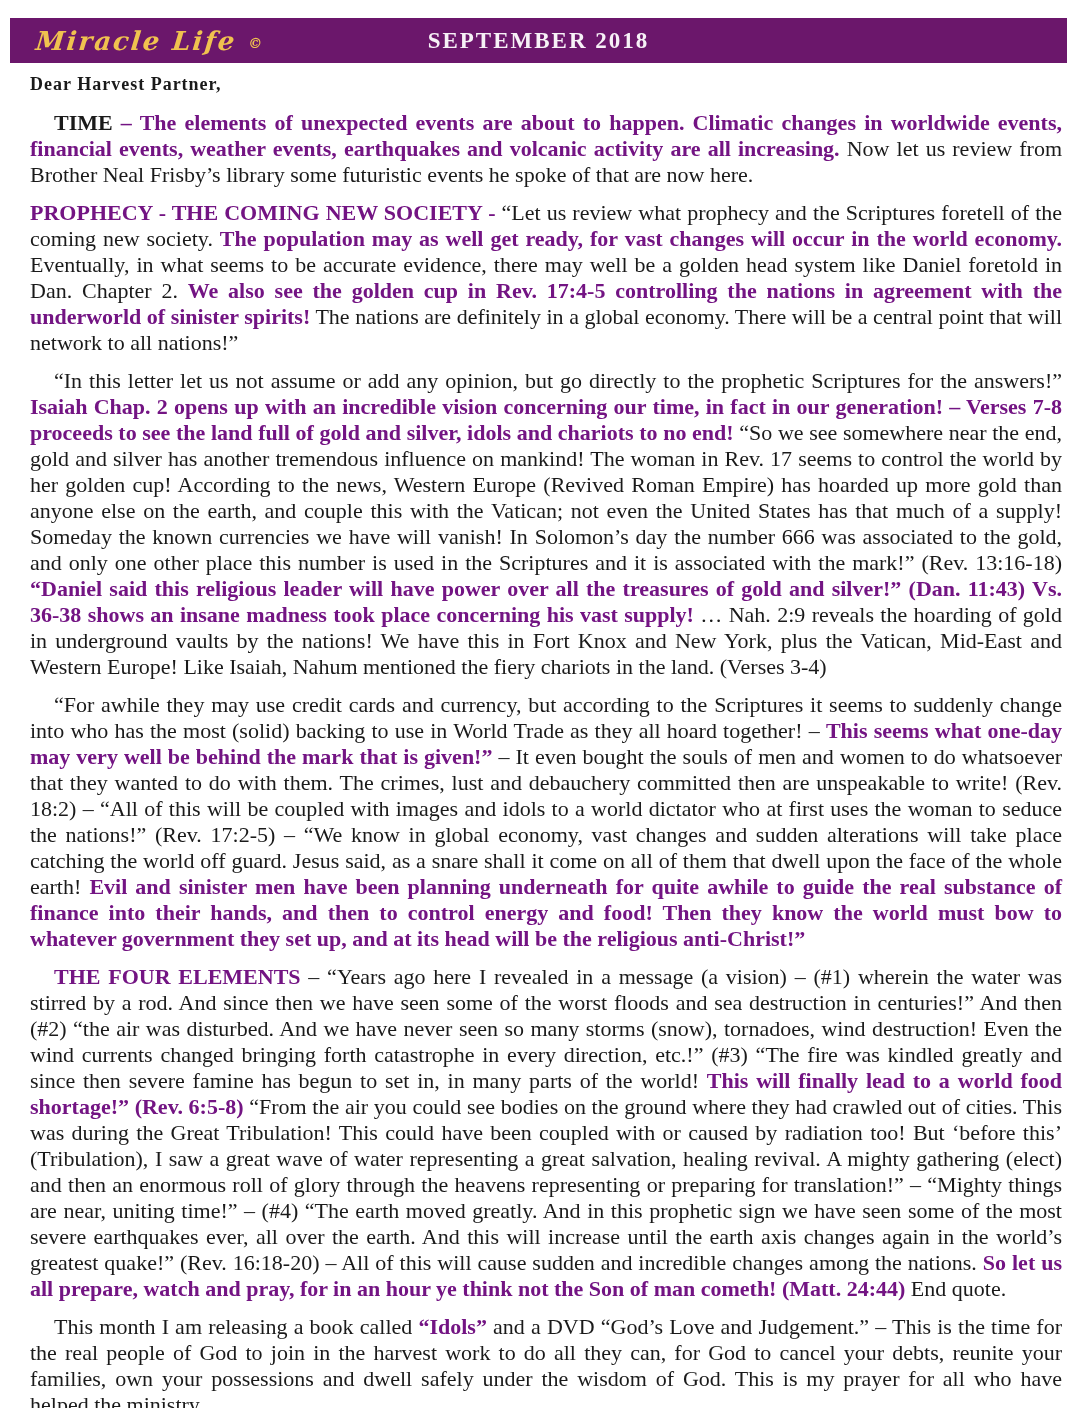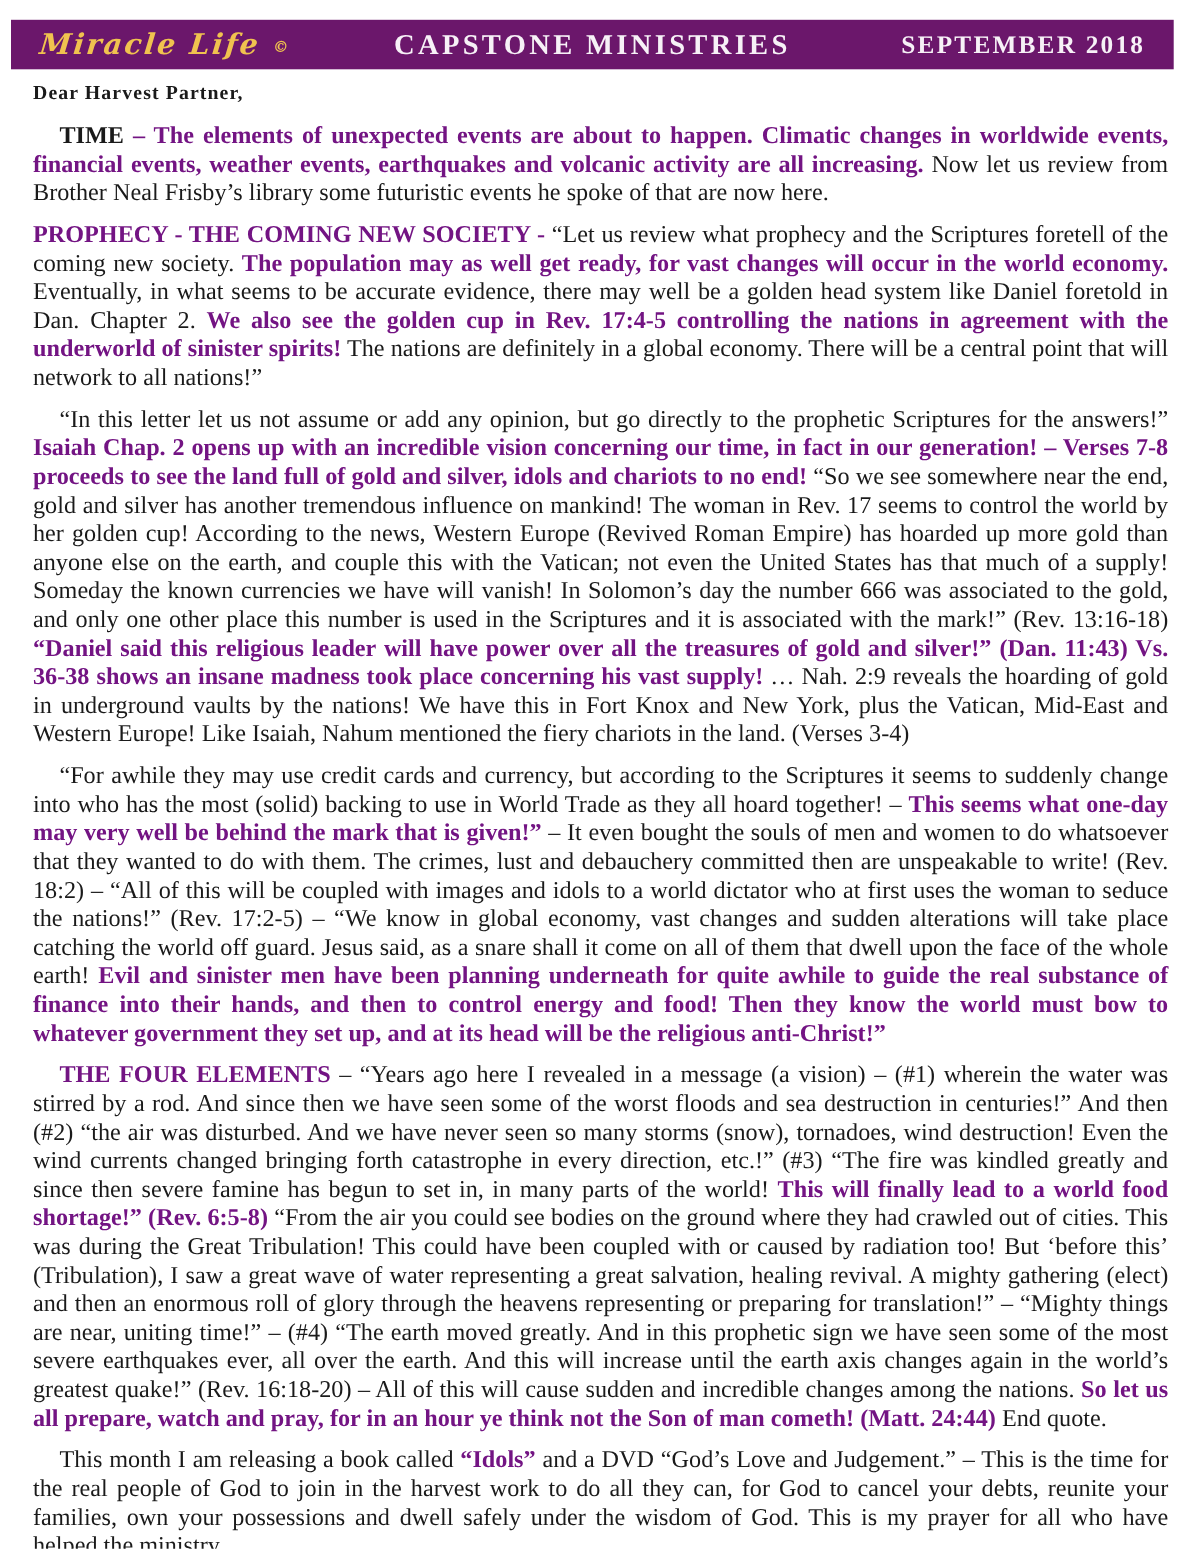--- a/index.html
+++ b/index.html
@@ -64,21 +64,20 @@
   .fcol-left { font-size: 20px; line-height: 27px; }
   .fcol-left .cd-title-line { font-size: 20px; }
   .fcol-center { text-align: center; }
   .dvd-release { color: var(--accent-text, #731483); font-weight: bold; font-size: 21px; line-height: 28px; }
 </style>
 </head>
 <body>
 
 <header class="banner">
   <span class="logo"><span>Miracle Life</span><span class="copy">©</span></span>
-  <span class="banner-title">CAPSTONE MINISTRIES</span>
   <span class="banner-date">SEPTEMBER 2018</span>
 </header>
 
 <div class="greeting">Dear Harvest Partner,</div>
 
 <main class="letter-body">
     <p class="para indent"><span class="run-b">TIME</span><span class="run-pb"> – The elements of unexpected events are about to happen. Climatic changes in worldwide events, financial events, weather events, earthquakes and volcanic activity are all increasing.</span><span class="run-n"> Now let us review from Brother Neal Frisby’s library some futuristic events he spoke of that are now here.</span></p>
     <p class="para"><span class="run-pb">PROPHECY - THE COMING NEW SOCIETY - </span><span class="run-n">“Let us review what prophecy and the Scriptures foretell of the coming new society. </span><span class="run-pb">The population may as well get ready, for vast changes will occur in the world economy.</span><span class="run-n"> Eventually, in what seems to be accurate evidence, there may well be a golden head system like Daniel foretold in Dan. Chapter 2. </span><span class="run-pb">We also see the golden cup in Rev. 17:4-5 controlling the nations in agreement with the underworld of sinister spirits!</span><span class="run-n"> The nations are definitely in a global economy. There will be a central point that will network to all nations!”</span></p>
     <p class="para indent"><span class="run-n">“In this letter let us not assume or add any opinion, but go directly to the prophetic Scriptures for the answers!” </span><span class="run-pb">Isaiah Chap. 2 opens up with an incredible vision concerning our time, in fact in our generation! – Verses 7-8 proceeds to see the land full of gold and silver, idols and chariots to no end!</span><span class="run-n"> “So we see somewhere near the end, gold and silver has another tremendous influence on mankind! The woman in Rev. 17 seems to control the world by her golden cup! According to the news, Western Europe (Revived Roman Empire) has hoarded up more gold than anyone else on the earth, and couple this with the Vatican; not even the United States has that much of a supply! Someday the known currencies we have will vanish! In Solomon’s day the number 666 was associated to the gold, and only one other place this number is used in the Scriptures and it is associated with the mark!” (Rev. 13:16-18) </span><span class="run-pb">“Daniel said this religious leader will have power over all the treasures of gold and silver!” (Dan. 11:43) Vs. 36-38 shows an insane madness took place concerning his vast supply!</span><span class="run-n"> … Nah. 2:9 reveals the hoarding of gold in underground vaults by the nations! We have this in Fort Knox and New York, plus the Vatican, Mid-East and Western Europe! Like Isaiah, Nahum mentioned the fiery chariots in the land. (Verses 3-4)</span></p>
     <p class="para indent"><span class="run-n">“For awhile they may use credit cards and currency, but according to the Scriptures it seems to suddenly change into who has the most (solid) backing to use in World Trade as they all hoard together! – </span><span class="run-pb">This seems what one-day may very well be behind the mark that is given!”</span><span class="run-n"> – It even bought the souls of men and women to do whatsoever that they wanted to do with them. The crimes, lust and debauchery committed then are unspeakable to write! (Rev. 18:2) – “All of this will be coupled with images and idols to a world dictator who at first uses the woman to seduce the nations!” (Rev. 17:2-5) – “We know in global economy, vast changes and sudden alterations will take place catching the world off guard. Jesus said, as a snare shall it come on all of them that dwell upon the face of the whole earth! </span><span class="run-pb">Evil and sinister men have been planning underneath for quite awhile to guide the real substance of finance into their hands, and then to control energy and food! Then they know the world must bow to whatever government they set up, and at its head will be the religious anti-Christ!”</span></p>

